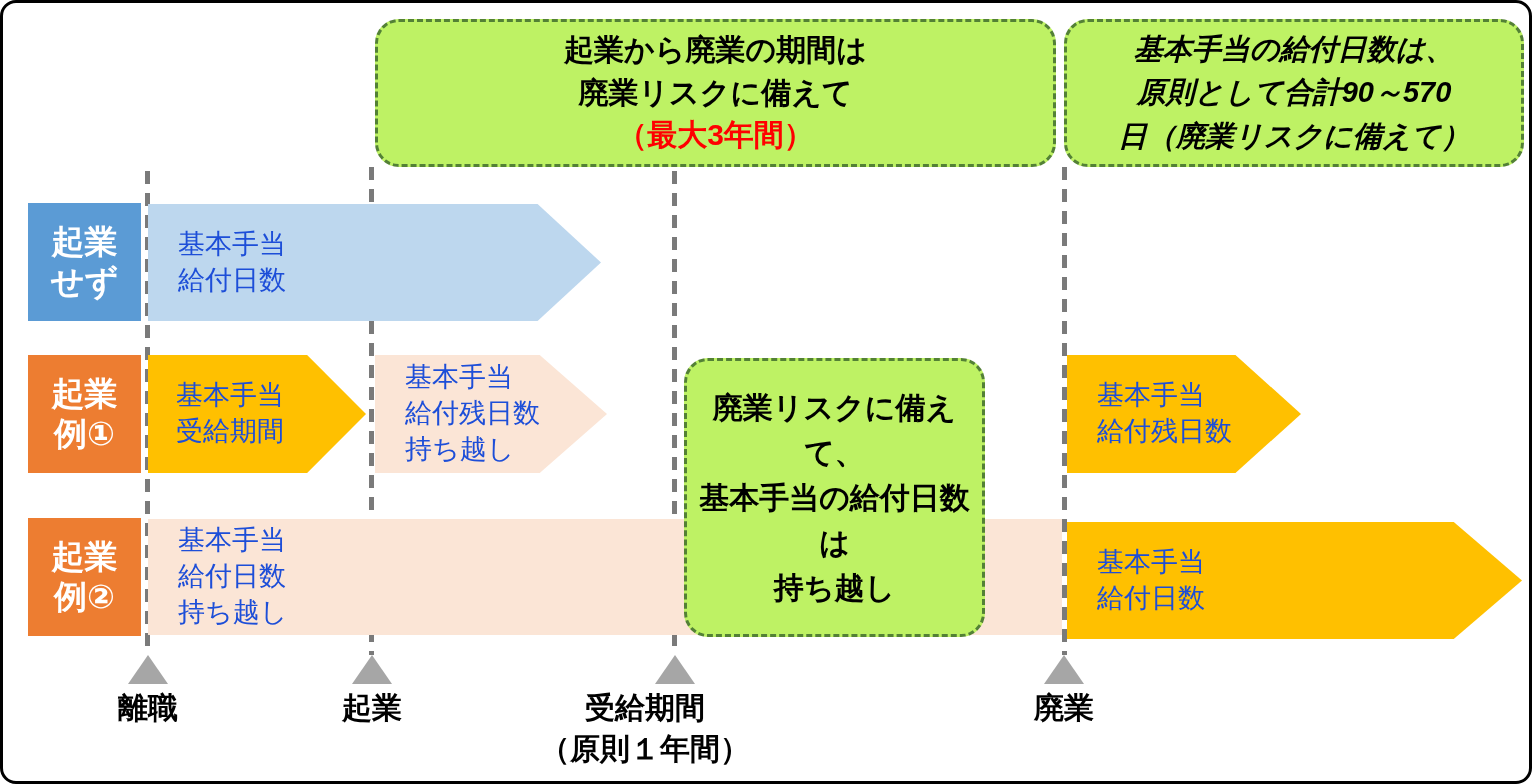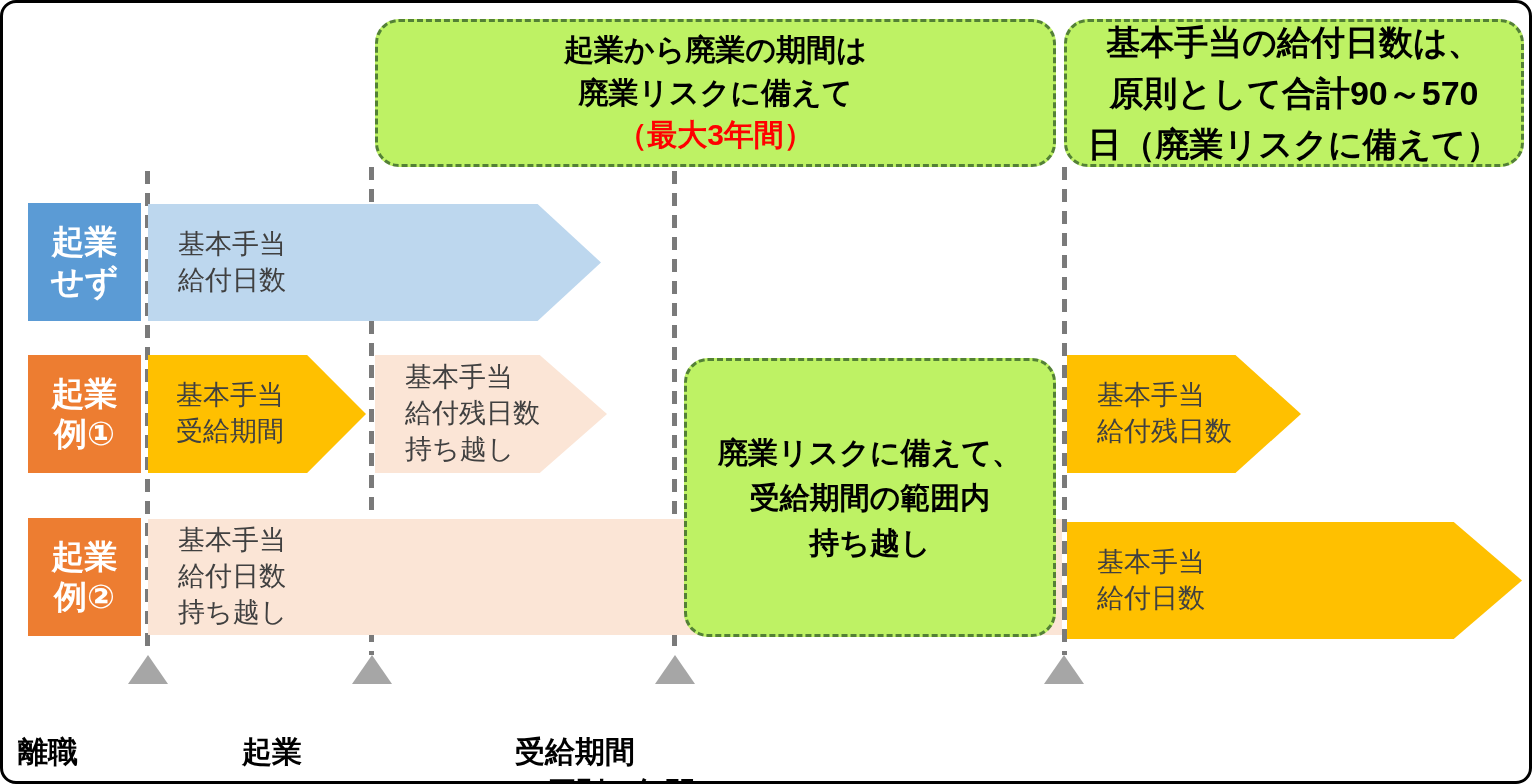--- a/index.html
+++ b/index.html
@@ -13,47 +13,47 @@
   .vl-2{left:366px;top:164px;height:488px;}
   .vl-3{left:669px;top:168px;height:484px;}
   .vl-4{left:1059px;top:164px;height:488px;}
 
   
   .tri{position:absolute;top:652px;width:40px;height:29px;background:#a6a6a6;
        clip-path:polygon(50% 0,100% 100%,0 100%);}
   .tri-1{left:125px;} .tri-2{left:349px;} .tri-3{left:652px;} .tri-4{left:1041px;}
 
   
-  .tlabel{position:absolute;top:684px;width:260px;color:#000;
-          font-weight:bold;font-size:30px;line-height:1.38;margin-top:44px;}
+  .tlabel{position:absolute;top:684px;width:260px;text-align:center;color:#000;
+          font-weight:bold;font-size:30px;line-height:1.38;}
   .tl-1{left:15px;} .tl-2{left:239px;} .tl-3{left:512px;} .tl-4{left:931px;}
   .tlabel span{display:block;}
 
   
   .callout{position:absolute;background:#bef264;border:3px dashed #538135;border-radius:24px;
            display:flex;flex-direction:column;justify-content:center;align-items:center;
            text-align:center;font-weight:bold;color:#000;box-sizing:border-box;}
   .co-pause{left:372px;top:16px;width:681px;height:148px;font-size:30px;line-height:1.42;}
-  .co-total{left:1061px;top:16px;width:460px;height:148px;font-size:34px;line-height:1.5;}
-  .co-carry{left:681px;top:355px;width:372px;height:279px;font-size:30px;line-height:1.5;}
+  .co-total{left:1061px;top:16px;width:460px;height:148px;font-size:29px;line-height:1.5;font-style:italic;}
+  .co-carry{left:681px;top:355px;width:301px;height:279px;font-size:30px;line-height:1.5;}
   .callout span{display:block;}
   .red{color:#ff0000;}
 
   
   .rlabel{position:absolute;left:25px;width:113px;height:118px;display:flex;flex-direction:column;
           justify-content:center;align-items:center;color:#fff;font-weight:bold;font-size:33px;
           line-height:1.22;box-sizing:border-box;}
   .rl-1{top:200px;background:#5b9bd5;}
   .rl-2{top:352px;background:#ed7d31;}
   .rl-3{top:515px;background:#ed7d31;}
   .rlabel span{display:block;}
 
   
   .arrow{position:absolute;display:flex;flex-direction:column;justify-content:center;
-         color:#404040;font-size:27px;line-height:1.33;padding-left:30px;box-sizing:border-box;}
+         color:#1d4ed8;font-size:27px;line-height:1.33;padding-left:30px;box-sizing:border-box;}
   .arrow span{display:block;}
   .ar-blue  {left:145px; top:201px;width:453px;height:117px;background:#bdd7ee;
              clip-path:polygon(0 0,86% 0,100% 50%,86% 100%,0 100%);}
   .ar-gold1 {left:145px; top:352px;width:218px;height:118px;background:#ffc000;padding-left:28px;
              clip-path:polygon(0 0,73% 0,100% 50%,73% 100%,0 100%);}
   .ar-peach1{left:372px; top:352px;width:232px;height:118px;background:#fbe5d6;
              clip-path:polygon(0 0,71% 0,100% 50%,71% 100%,0 100%);}
   .ar-gold2 {left:1064px;top:352px;width:234px;height:118px;background:#ffc000;
              clip-path:polygon(0 0,72% 0,100% 50%,72% 100%,0 100%);}
   .ar-peach2{left:145px; top:516px;width:914px;height:116px;background:#fbe5d6;}
@@ -118,33 +118,36 @@
   </div>
 
   <div class="callout co-total">
     <span>基本手当の給付日数は、</span>
     <span>原則として合計90～570</span>
     <span>日（廃業リスクに備えて）</span>
   </div>
 
   <div class="callout co-carry">
     <span>廃業リスクに備えて、</span>
-    <span>受給期間の範囲内</span>
+    <span>基本手当の給付日数は</span>
     <span>持ち越し</span>
   </div>
 
   <div class="tri tri-1"></div>
   <div class="tri tri-2"></div>
   <div class="tri tri-3"></div>
   <div class="tri tri-4"></div>
 
   <div class="tlabel tl-1">
     <span>離職</span>
   </div>
   <div class="tlabel tl-2">
     <span>起業</span>
   </div>
   <div class="tlabel tl-3">
     <span>受給期間</span>
     <span>（原則１年間）</span>
   </div>
+  <div class="tlabel tl-4">
+    <span>廃業</span>
+  </div>
 
 </div>
 
 </body></html>

